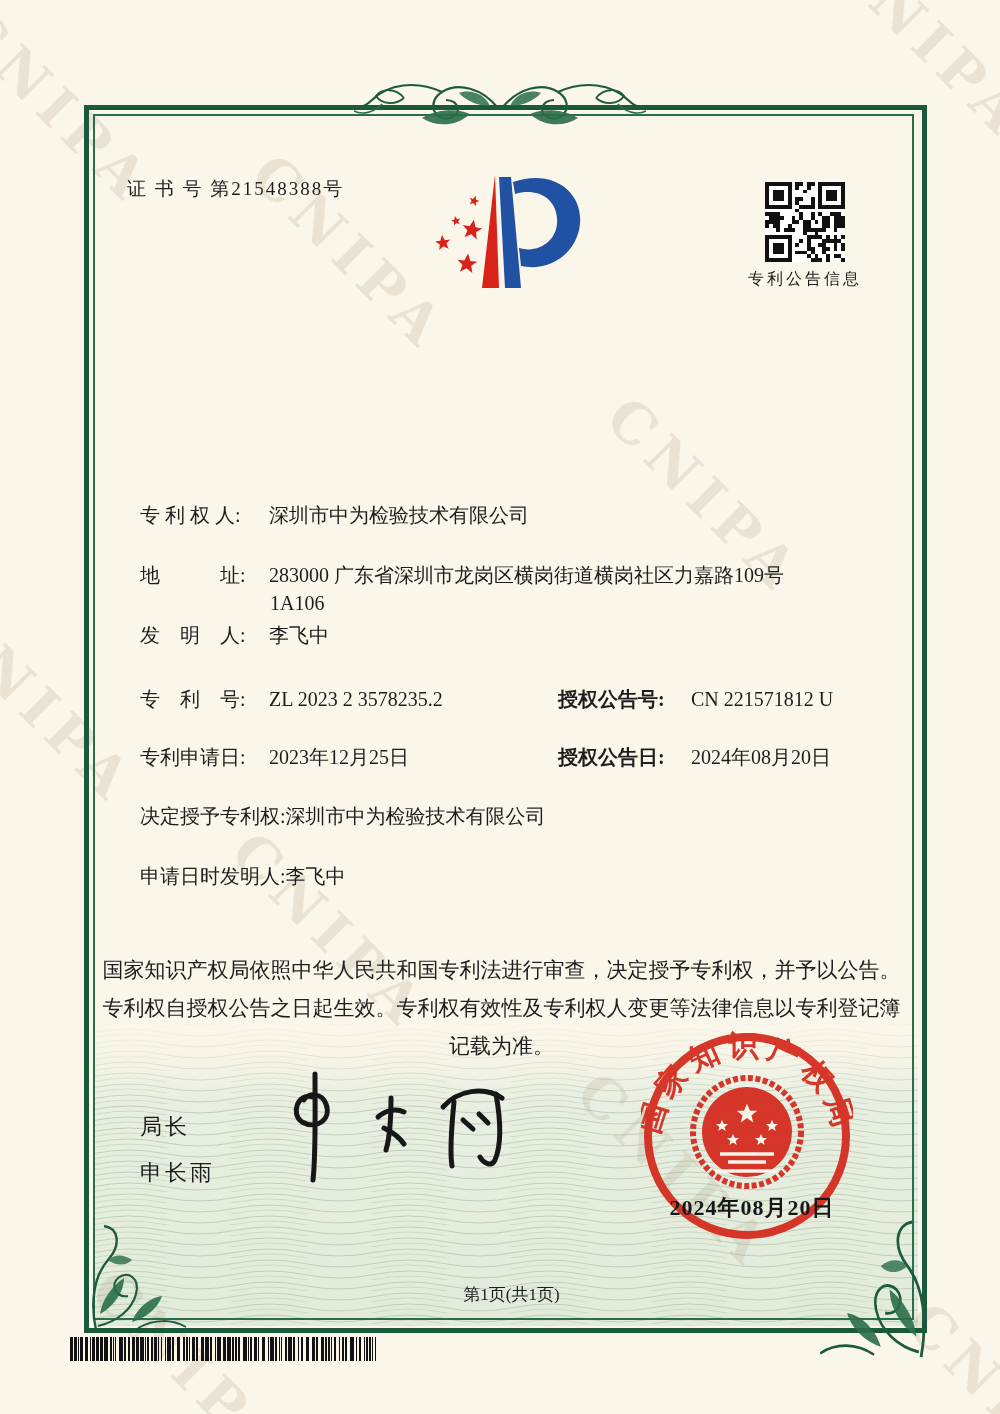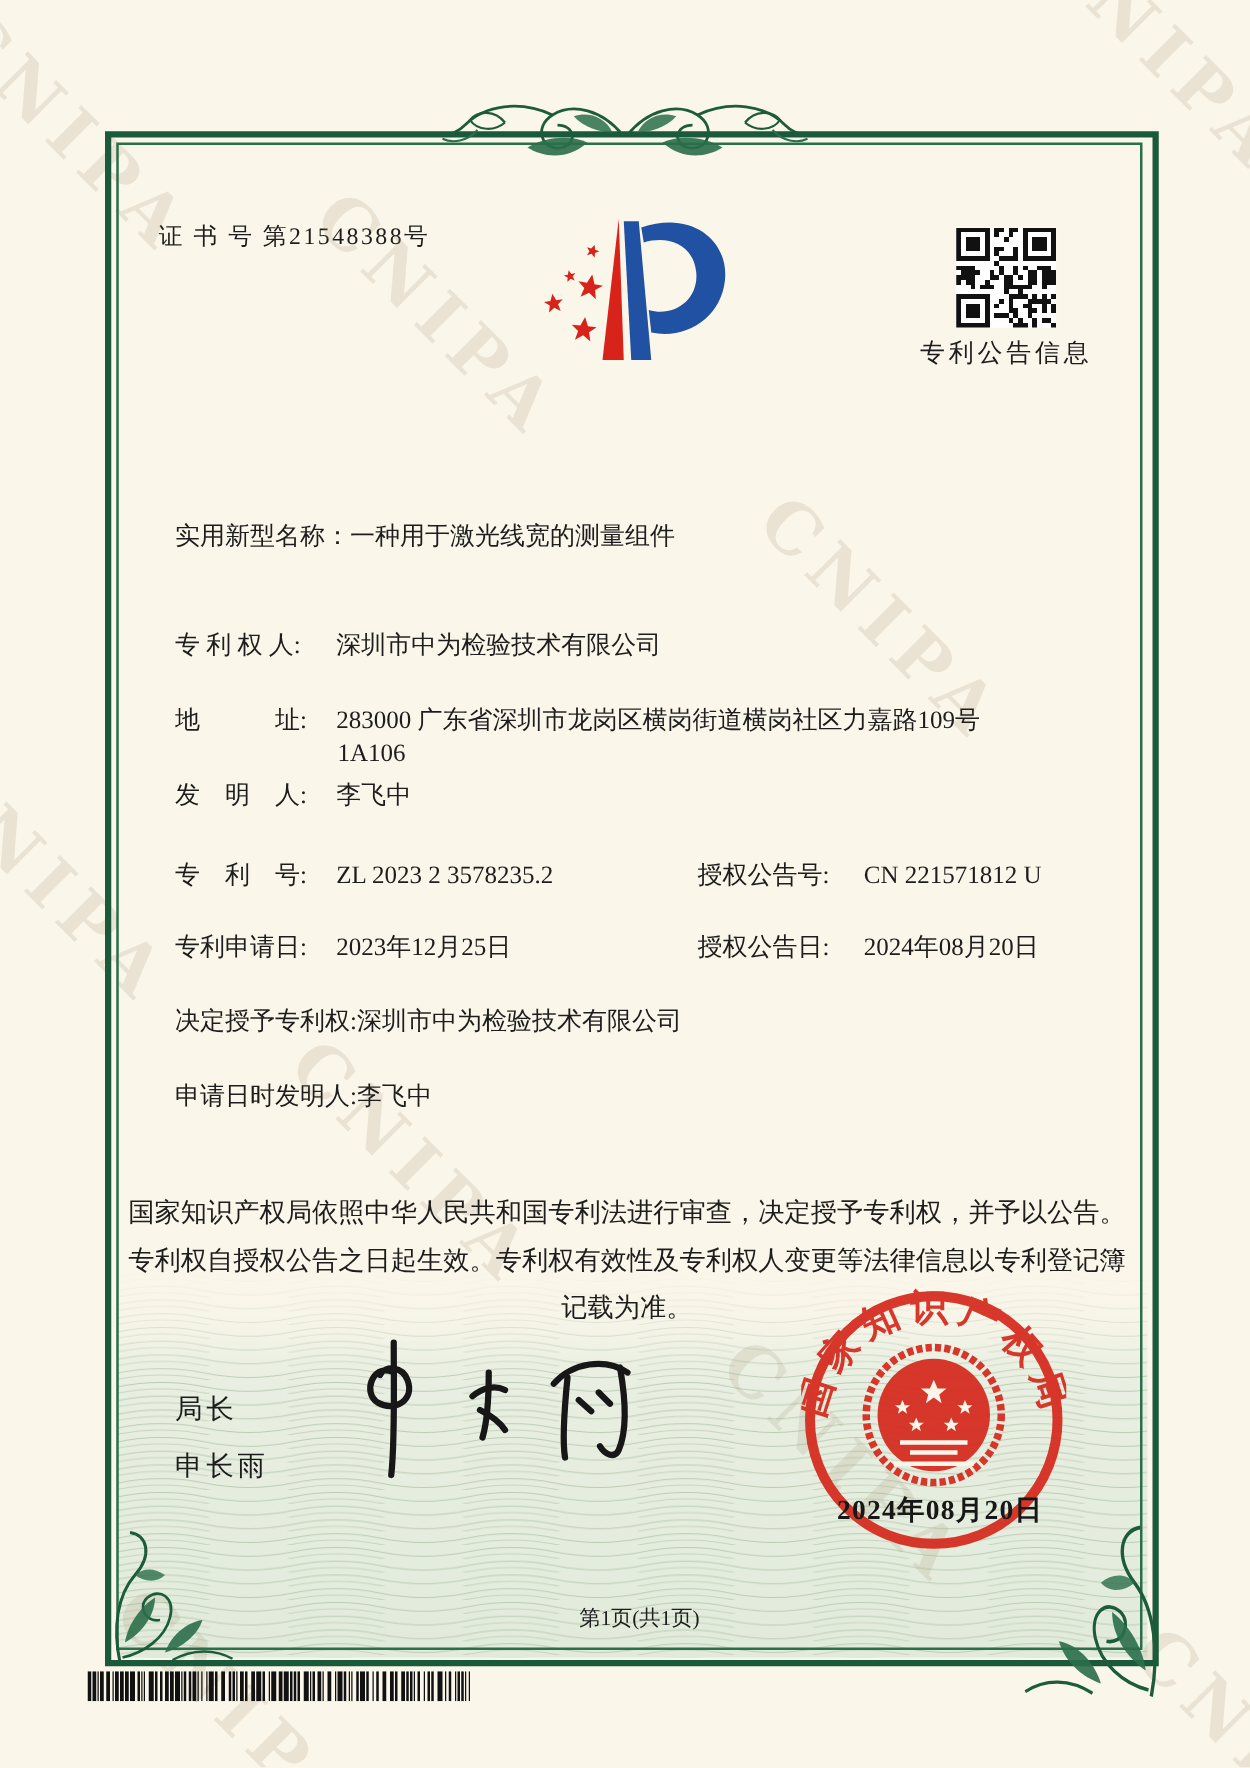--- a/index.html
+++ b/index.html
@@ -22,29 +22,29 @@
   
   .frame-outer{left:84px;top:105px;width:833px;height:1218px;border:5px solid #1a5a3a;z-index:2;}
   .frame-inner{left:93px;top:114px;width:817px;height:1202px;border:2px solid #2a6e4a;z-index:2;}
   .ornaments{left:0;top:0;z-index:3;pointer-events:none;}
 
   
   .cert-no{left:127px;top:176px;font-size:19px;letter-spacing:2px;}
   .logo{left:433px;top:166px;z-index:2;}
   .qr{left:765px;top:182px;width:80px;height:80px;background:#fff;z-index:2;}
   .qr svg{display:block;}
-  .qr-caption{left:730px;top:269px;width:150px;text-align:center;font-size:20px;letter-spacing:3px;}
+  .qr-caption{left:730px;top:269px;width:150px;text-align:center;font-size:16px;letter-spacing:3px;}
   .doc-title{left:93px;top:294px;width:817px;text-align:center;font-size:45px;font-weight:bold;
              letter-spacing:6px;color:#141414;z-index:2;}
 
   
   .row{position:absolute;left:140px;font-size:20px;white-space:nowrap;z-index:2;}
   .row .lbl{display:inline-block;min-width:129px;}
   .row-r{position:absolute;left:558px;font-size:20px;white-space:nowrap;z-index:2;}
-  .row-r .lbl{display:inline-block;min-width:133px;}
+  .row-r .lbl{display:inline-block;min-width:133px;font-weight:bold;}
 
   
   .legal{left:93px;top:951px;width:817px;text-align:center;font-size:21px;line-height:38px;z-index:2;}
 
   
   .signoff{left:140px;top:1104px;font-family:Liberation Serif, serif;
            font-size:22px;letter-spacing:3px;line-height:46px;font-weight:500;z-index:4;}
   .signature{left:258px;top:1062px;z-index:4;}
 
   
@@ -260,23 +260,20 @@
         <path d="M14,0 h7 v7 h-7 Z M15,1 v5 h5 v-5 Z" fill-rule="evenodd"></path>
           <rect x="16" y="2" width="3" height="3"></rect>
         <path d="M0,14 h7 v7 h-7 Z M1,15 v5 h5 v-5 Z" fill-rule="evenodd"></path>
           <rect x="2" y="16" width="3" height="3"></rect>
       </g>
     </svg>
   </div>
   <div class="abs qr-caption">专利公告信息</div>
 
 
-  <div class="row" style="top:415px">
-    <span class="lbl">实用新型名称：</span><span>一种用于激光线宽的测量组件</span>
-  </div>
   <div class="row" style="top:502px">
     <span class="lbl">专 利 权 人:</span><span>深圳市中为检验技术有限公司</span>
   </div>
   <div class="row" style="top:562px">
     <span class="lbl">地　　　址:</span><span>283000 广东省深圳市龙岗区横岗街道横岗社区力嘉路109号</span>
   </div>
   <div class="row" style="top:592px;left:270px">
     <span>1A106</span>
   </div>
   <div class="row" style="top:622px">

